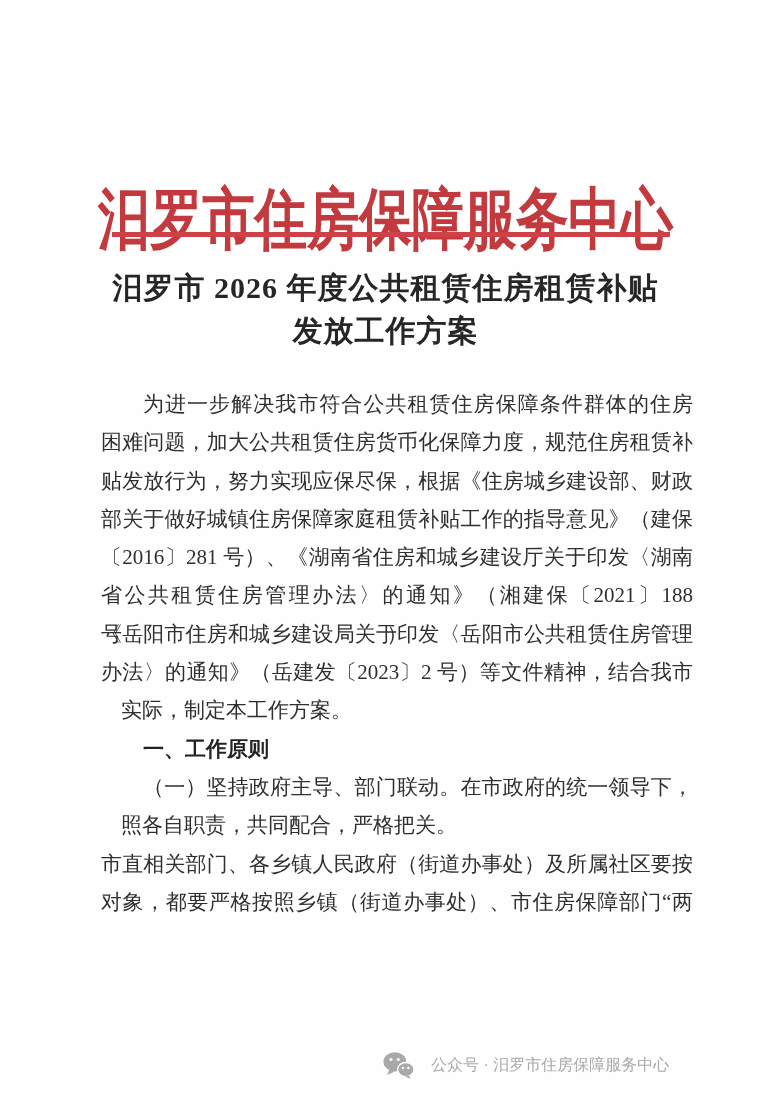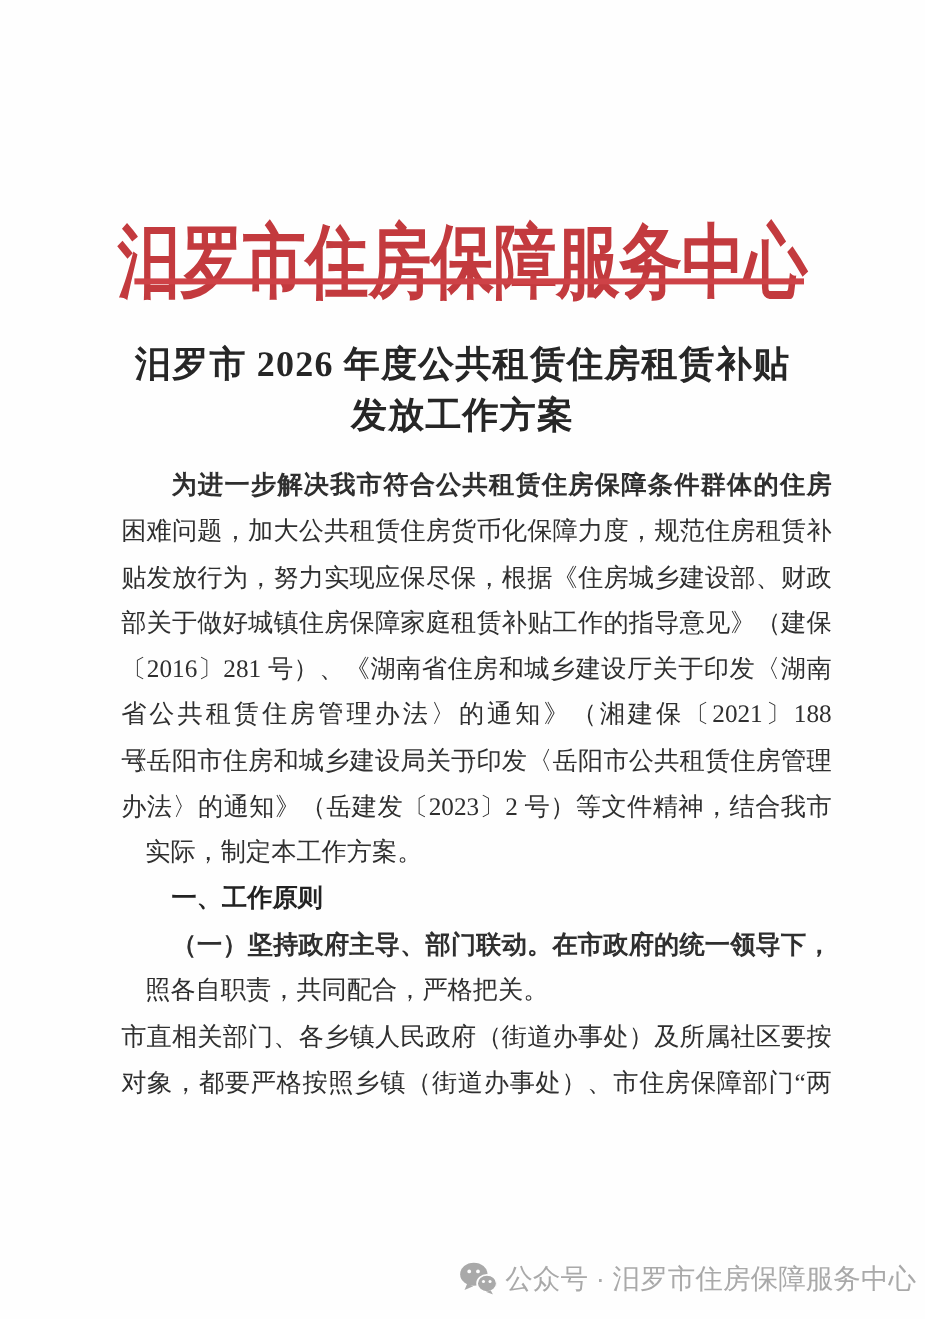--- a/index.html
+++ b/index.html
@@ -46,62 +46,61 @@
     position: absolute;
     top: 266px;
     left: 0;
     width: 771px;
     text-align: center;
     font-weight: bold;
     font-size: 30px;
     line-height: 43px;
     color: #262626;
     letter-spacing: 1px;
-    margin-top: 16px;
   }
 
   
   .body-text {
     position: absolute;
     left: 101px;
     top: 385px;
     width: 592px;
     font-size: 21px;
     color: #2f2f2f;
   }
   .line {
     height: 38.3px;
     line-height: 38.3px;
   }
   .line.fill {
     text-align: justify;
     text-align-last: justify;
   }
   .line.plain { white-space: nowrap; margin-left: 20px; }
-  .line.indent { text-indent: 42px; font-weight: bold; }
+  .line.indent { text-indent: 42px; }
   .line.heading {
     font-family: "Liberation Sans", "DejaVu Sans", sans-serif;
     font-weight: bold;
     color: #222222;
     white-space: nowrap;
     text-align: center;
     text-align-last: left;
   }
 
   
   .footer {
     position: absolute;
     left: 383px;
     top: 1049px;
     display: flex;
     align-items: center;
-    gap: 7px;
+    gap: 17px;
     color: #a9a9a9;
     font-family: "Liberation Sans", "DejaVu Sans", sans-serif;
-    font-size: 23px;
+    font-size: 16px;
     line-height: 32px;
     white-space: nowrap;
   }
   .wechat-icon-svg { display: block; flex: 0 0 auto; }
 </style>
 </head>
 <body>
 
 <div class="page">
 

